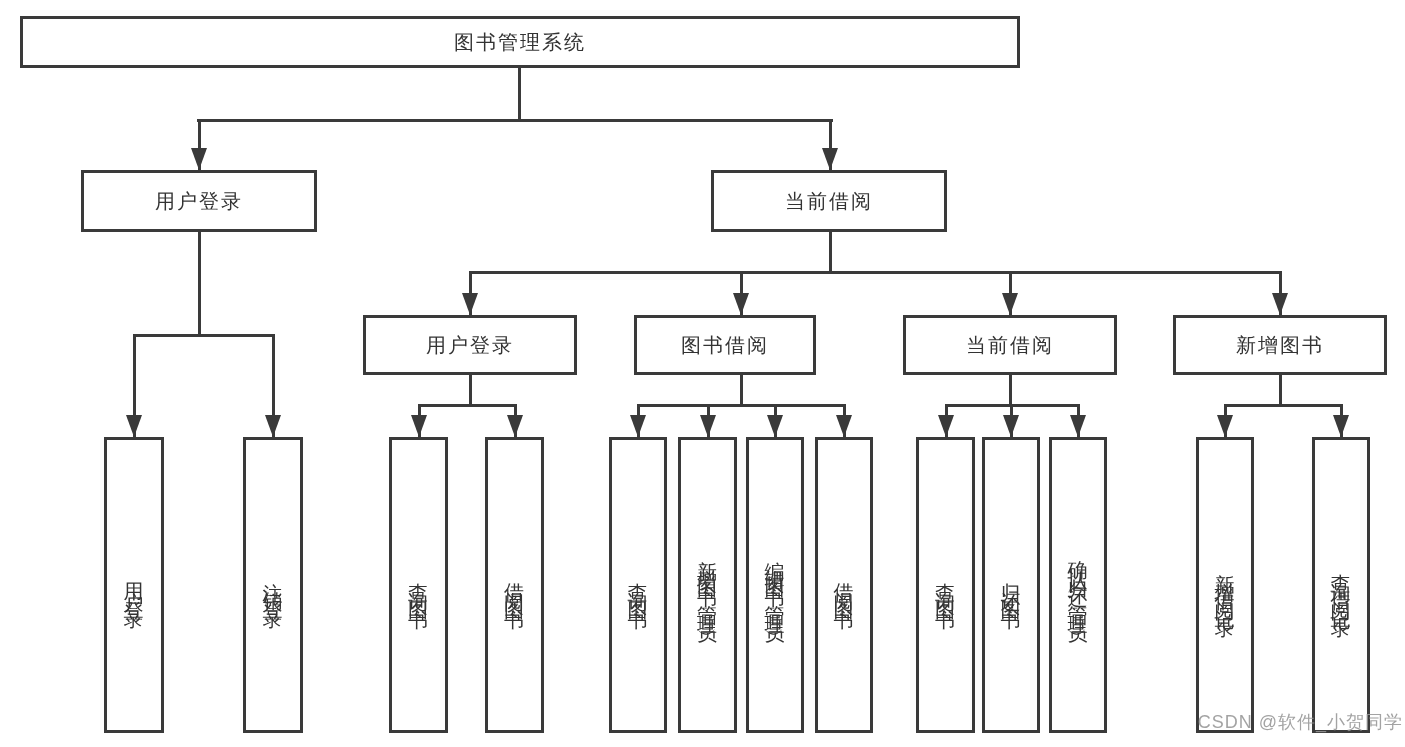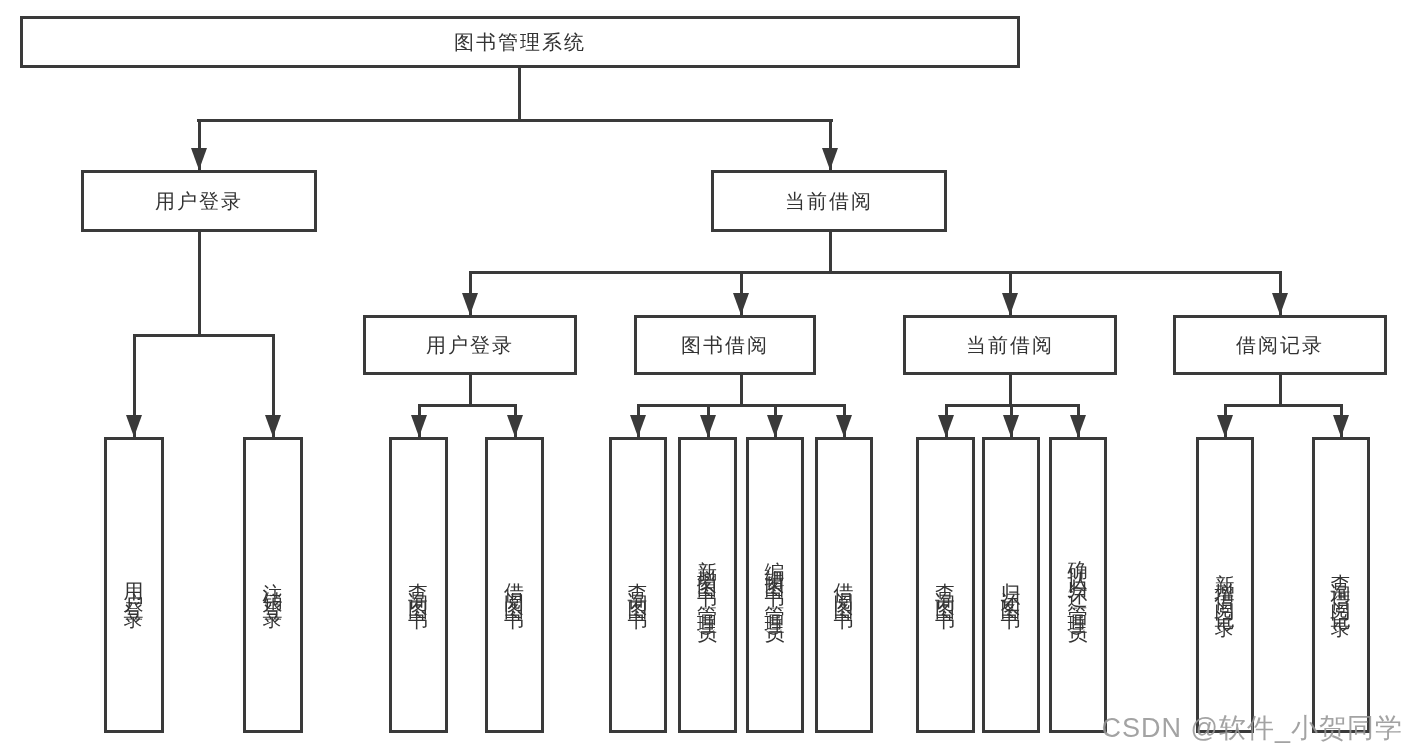--- a/index.html
+++ b/index.html
@@ -33,21 +33,21 @@
     font-size:20px;color:#333;letter-spacing:2px;white-space:nowrap;
   }
   .vlabel{
     writing-mode:vertical-rl;
     font-size:20px;color:#333;
     letter-spacing:9px;line-height:1.1;
     white-space:nowrap;
   }
   .watermark{
     position:absolute;right:2px;top:710px;
-    font-size:27px;letter-spacing:1px;
+    font-size:18px;letter-spacing:1px;
     color:rgba(150,150,150,0.88);
     z-index:10;white-space:nowrap;text-align:right;
   }
 </style>
 </head>
 <body>
 
 <div class="canvas">
 
   <div class="line v" style="left:518px;top:68px;height:52px"></div>
@@ -123,21 +123,21 @@
   <div class="node" style="left:363px;top:315px;width:214px;height:60px">
     <span class="hlabel">用户登录</span>
   </div>
   <div class="node" style="left:634px;top:315px;width:182px;height:60px">
     <span class="hlabel">图书借阅</span>
   </div>
   <div class="node" style="left:903px;top:315px;width:214px;height:60px">
     <span class="hlabel">当前借阅</span>
   </div>
   <div class="node" style="left:1173px;top:315px;width:214px;height:60px">
-    <span class="hlabel">借阅记录</span>
+    <span class="hlabel">新增图书</span>
   </div>
 
   <div class="node" style="left:104px;top:437px;width:60px;height:296px">
     <span class="vlabel">用户登录</span>
   </div>
   <div class="node" style="left:243px;top:437px;width:60px;height:296px">
     <span class="vlabel">注销登录</span>
   </div>
 
   <div class="node" style="left:389px;top:437px;width:59px;height:296px">

